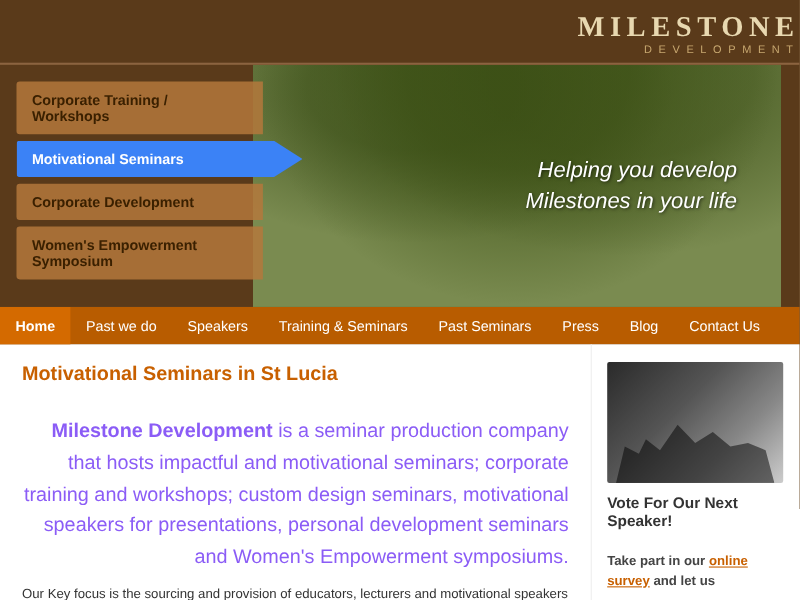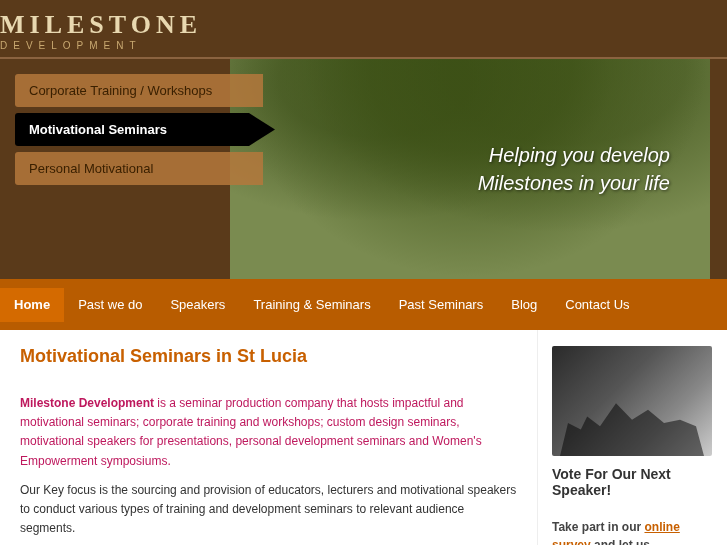--- a/index.html
+++ b/index.html
@@ -5,21 +5,21 @@
     * { margin: 0; padding: 0; box-sizing: border-box; }
     body {
       font-family: Arial, sans-serif;
       font-size: 13px;
       background: #7a5c3a;
       width: 727px;
     }
     
     #header {
       background: #5a3a1a;
-      text-align: left;
+      text-align: right;
       padding: 10px 0 6px;
       border-bottom: 2px solid #8B6340;
     }
     #header .brand-title {
       font-size: 26px;
       letter-spacing: 5px;
       color: #e8d8b0;
       font-weight: bold;
       font-family: Georgia, serif;
     }
@@ -75,42 +75,42 @@
       width: 280px;
       padding: 15px 0 15px 15px;
     }
     .hero-nav-item {
       display: block;
       padding: 9px 14px;
       margin-bottom: 6px;
       background: rgba(180,120,60,0.85);
       color: #3a2000;
       font-size: 13px;
-      font-weight: normal;
+      font-weight: bold;
       border-radius: 3px 0 0 3px;
       cursor: pointer;
       text-decoration: none;
-      width: 248px;
+      width: 224px;
     }
     .hero-nav-item.active {
-      background: #000000;
+      background: #3b82f6;
       color: white;
       font-weight: bold;
       width: 260px;
       clip-path: polygon(0 0, 90% 0, 100% 50%, 90% 100%, 0 100%);
       border-radius: 3px 0 0 3px;
     }
 
     
     #main-nav {
       background: #b85c00;
       display: flex;
       align-items: center;
       padding: 0;
-      height: 51px;
+      height: 34px;
     }
     .nav-item {
       color: white;
       padding: 0 14px;
       height: 34px;
       display: flex;
       align-items: center;
       font-size: 13px;
       cursor: pointer;
       text-decoration: none;
@@ -144,24 +144,25 @@
     }
 
     .page-title {
       color: #c86000;
       font-size: 18px;
       font-weight: bold;
       margin-bottom: 27px;
     }
 
     .intro-text {
-      font-size: 12px;
+      font-size: 18px;
       line-height: 1.6;
-      color: #be185d;
+      color: #8b5cf6;
       margin-bottom: 10px;
+      text-align: right;
     }
     .intro-text strong {
       font-weight: bold;
     }
     .key-focus {
       font-size: 12px;
       color: #333;
       line-height: 1.6;
       margin-top: 10px;
     }
@@ -215,30 +216,32 @@
 <div id="hero">
   <div id="hero-bg">
     <div id="hero-tagline">
       <span>Helping you develop</span><br>
       <span>Milestones in your life</span>
     </div>
   </div>
   <div id="hero-nav">
     <a class="hero-nav-item">Corporate Training / Workshops</a>
     <a class="hero-nav-item active">Motivational Seminars</a>
-    <a class="hero-nav-item">Personal Motivational</a>
+    <a class="hero-nav-item">Corporate Development</a>
+    <a class="hero-nav-item">Women's Empowerment Symposium</a>
   </div>
 </div>
 
 <div id="main-nav">
   <a class="nav-item active">Home</a>
   <a class="nav-item">Past we do</a>
   <a class="nav-item">Speakers</a>
   <a class="nav-item">Training &amp; Seminars</a>
   <a class="nav-item">Past Seminars</a>
+  <a class="nav-item">Press</a>
   <a class="nav-item">Blog</a>
   <a class="nav-item">Contact Us</a>
 </div>
 
 <div id="content-area">
   <div id="content-left">
     <div class="page-title">Motivational Seminars in St Lucia</div>
     <p class="intro-text">
       <strong>Milestone Development</strong><span> is a seminar production company that hosts impactful and motivational seminars; corporate training and workshops; custom design seminars, motivational speakers for presentations, personal development seminars and Women's Empowerment symposiums.</span>
     </p>

